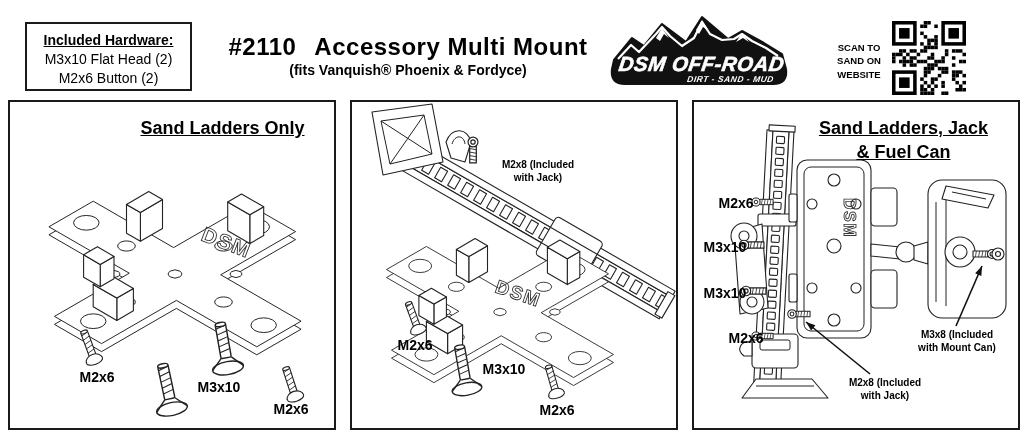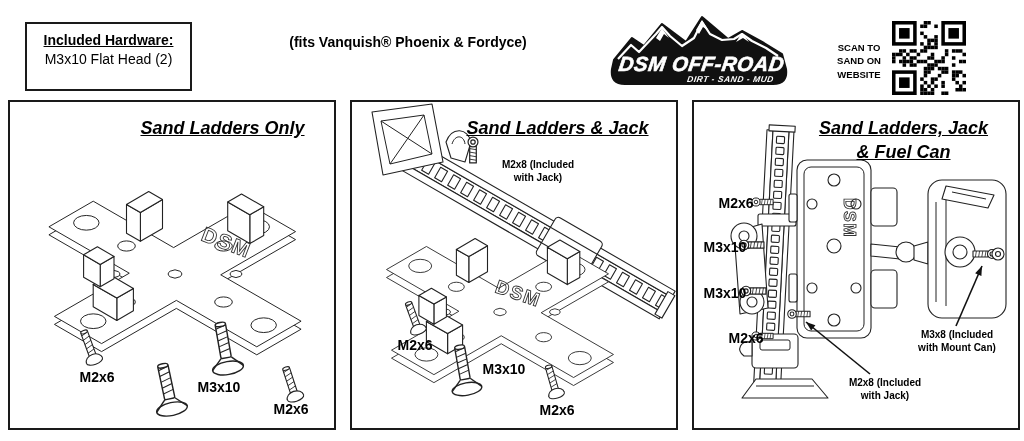--- a/index.html
+++ b/index.html
@@ -16,38 +16,40 @@
   .fitment{font-weight:bold;font-size:14px;margin-top:1px;}
   .logo-svg{position:absolute;left:604px;top:12px;width:192px;height:80px;}
   .qr-caption{position:absolute;left:830px;top:41px;width:58px;text-align:center;
               font-weight:bold;font-size:9.5px;line-height:1.4;}
   .qr-svg{position:absolute;left:892px;top:21px;width:74px;height:74px;}
   
   .panel{position:absolute;top:100px;width:328px;height:330px;border:2px solid #1a1a1a;
          box-sizing:border-box;background:#fff;}
   .panel .art{position:absolute;left:0;top:0;width:324px;height:326px;z-index:1;}
   .panel-title{position:absolute;top:16px;z-index:2;font-weight:bold;font-size:18px;
-               text-decoration:underline;text-align:center;white-space:nowrap;font-style:italic;}
+               text-decoration:underline;text-align:center;white-space:nowrap;}
   .panel-title.l2{top:40px;}
   .lbl{position:absolute;z-index:2;font-weight:bold;font-size:14px;text-align:center;white-space:nowrap;}
   .callout{position:absolute;z-index:2;font-weight:bold;font-size:10px;line-height:1.3;text-align:center;}
   .emboss{font-weight:bold;fill:none;stroke:#333;stroke-width:0.9;letter-spacing:1.5px;
           font-family:"Liberation Sans",sans-serif;}
 </style>
 </head>
 <body>
 
 <div class="page">
 
   <div class="hw-box">
     <div class="hw-title">Included Hardware:</div>
     <div class="hw-item">M3x10 Flat Head (2)</div>
+    <div class="hw-item">M2x6 Button (2)</div>
   </div>
 
   <div class="title-wrap">
+    <div class="main-title"><span class="num">#2110</span><span>Accessory Multi Mount</span></div>
     <div class="fitment">(fits Vanquish® Phoenix &amp; Fordyce)</div>
   </div>
 
   <svg class="logo-svg" viewBox="0 0 192 80">
     <g>
       <path d="M10,48 L28,26 L40,34 L58,12 L82,30 L98,5 L124,27 L138,19 L160,31 L178,42 L182,57
                Q184,72 169,72 L21,72 Q6,72 8,57 Z" fill="#111" stroke="#111" stroke-width="2" stroke-linejoin="round"></path>
       <path d="M14,47 L27,33 L35,40 L52,22 L58,15 L66,24 L78,34 L90,26 L98,10 L106,22 L118,28 L130,27 L138,22 L148,29 L162,36 L174,44" fill="none" stroke="#fff" stroke-width="2.2" stroke-linejoin="round"></path>
       <path d="M52,26 L58,16 L65,26 L60,22 L56,29 Z" fill="#fff"></path>
       <path d="M92,18 L98,8 L105,19 L99,15 L95,22 Z" fill="#fff"></path>
@@ -263,21 +265,20 @@
           <path fill="#fff" stroke="#222" stroke-width="1.1" stroke-linejoin="round" d="M-8.5,-1.5 A8.5,6.5 0 0 1 8.5,-1.5"></path>
         </g>
         <text class="emboss" font-size="21" transform="translate(190,138) rotate(21)">DSM</text>
       </svg>
     <div class="lbl" style="left:64px;top:267px;width:46px">M2x6</div>
     <div class="lbl" style="left:180px;top:277px;width:58px">M3x10</div>
     <div class="lbl" style="left:258px;top:299px;width:46px">M2x6</div>
   </div>
 
   <div class="panel" style="left:350px">
-    <div class="panel-title" style="left:108px;width:195px">Sand Ladders &amp; Jack</div>
     <svg id="p2" class="art" viewBox="0 0 324 326">
 
     <g transform="translate(64,58) rotate(30)">
           <rect fill="#fff" stroke="#222" stroke-width="1.1" stroke-linejoin="round" x="-6" y="-9" width="296" height="18"></rect>
           <rect fill="#fff" stroke="#222" stroke-width="1.1" stroke-linejoin="round" x="-6" y="-16" width="296" height="7"></rect>
           <rect fill="#fff" stroke="#222" stroke-width="1.1" stroke-linejoin="round" x="-6" y="9" width="296" height="7"></rect>
           <rect fill="#fff" stroke="#222" stroke-width="1.1" stroke-linejoin="round" x="10" y="-6" width="8" height="12"></rect>
           <rect fill="#fff" stroke="#222" stroke-width="1.1" stroke-linejoin="round" x="25" y="-6" width="8" height="12"></rect>
           <rect fill="#fff" stroke="#222" stroke-width="1.1" stroke-linejoin="round" x="40" y="-6" width="8" height="12"></rect>
           <rect fill="#fff" stroke="#222" stroke-width="1.1" stroke-linejoin="round" x="55" y="-6" width="8" height="12"></rect>

